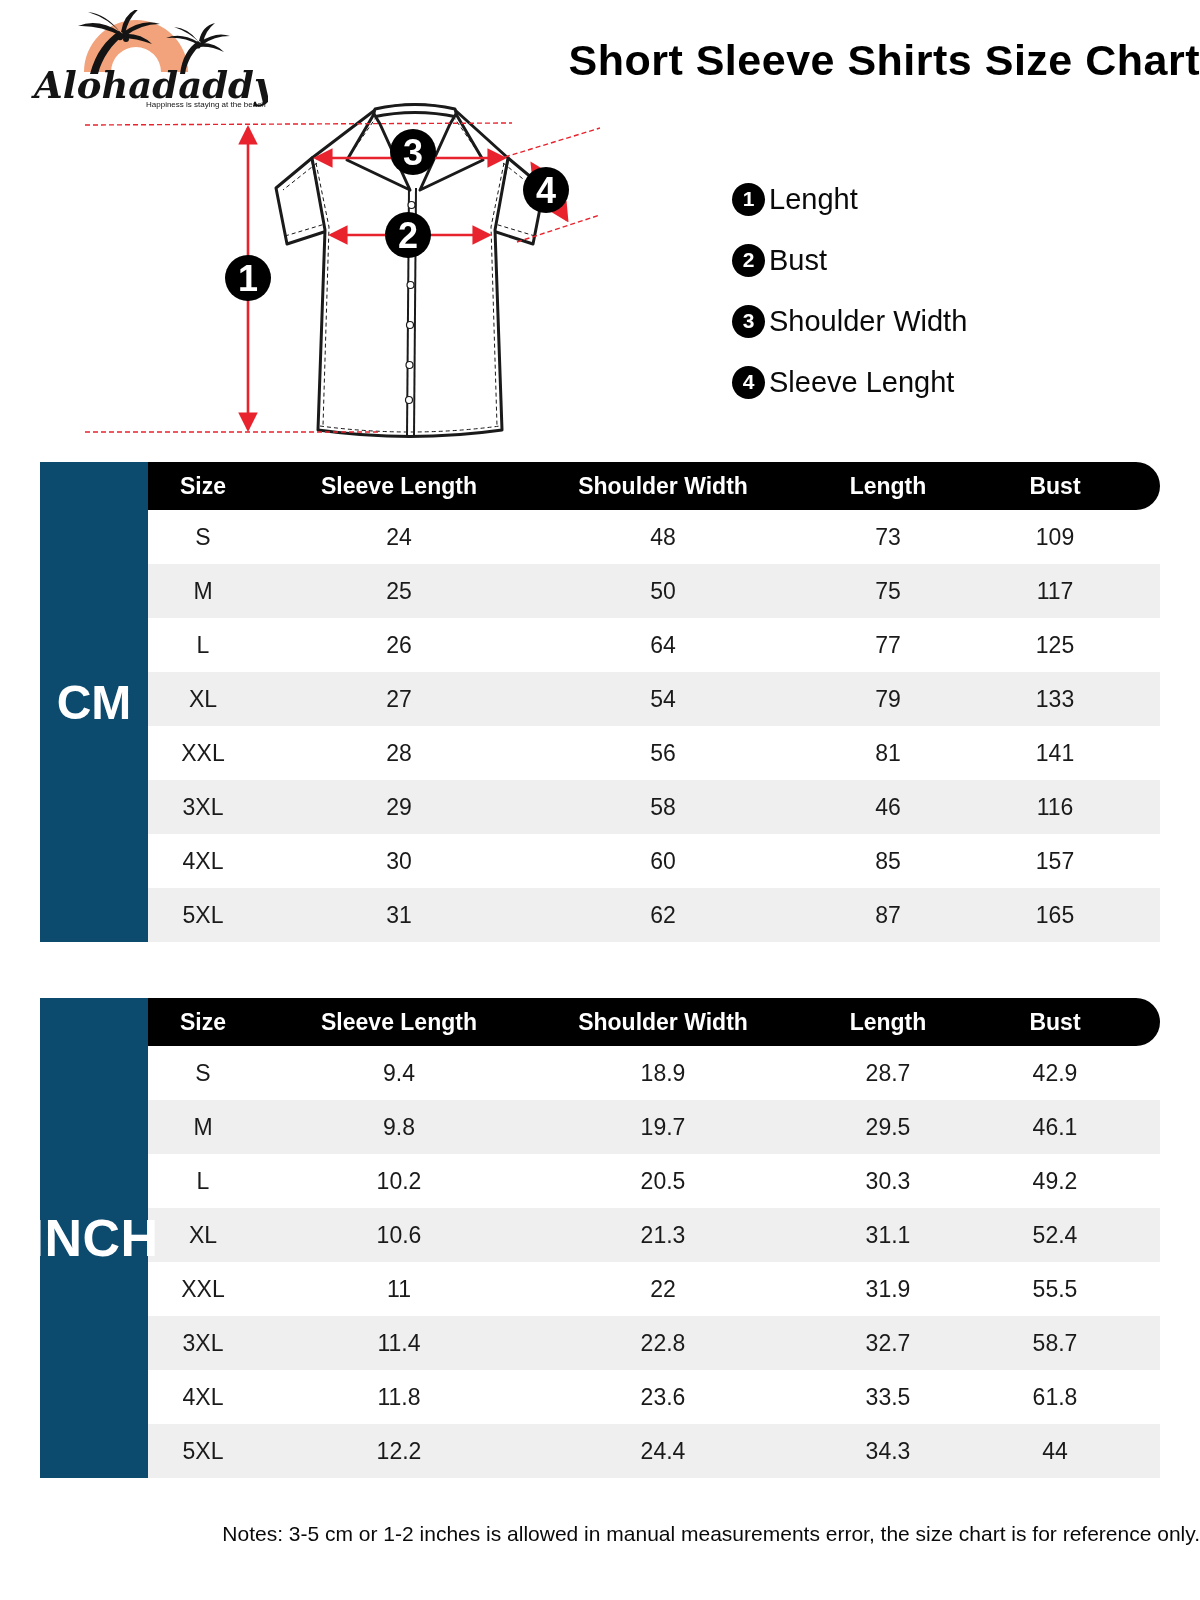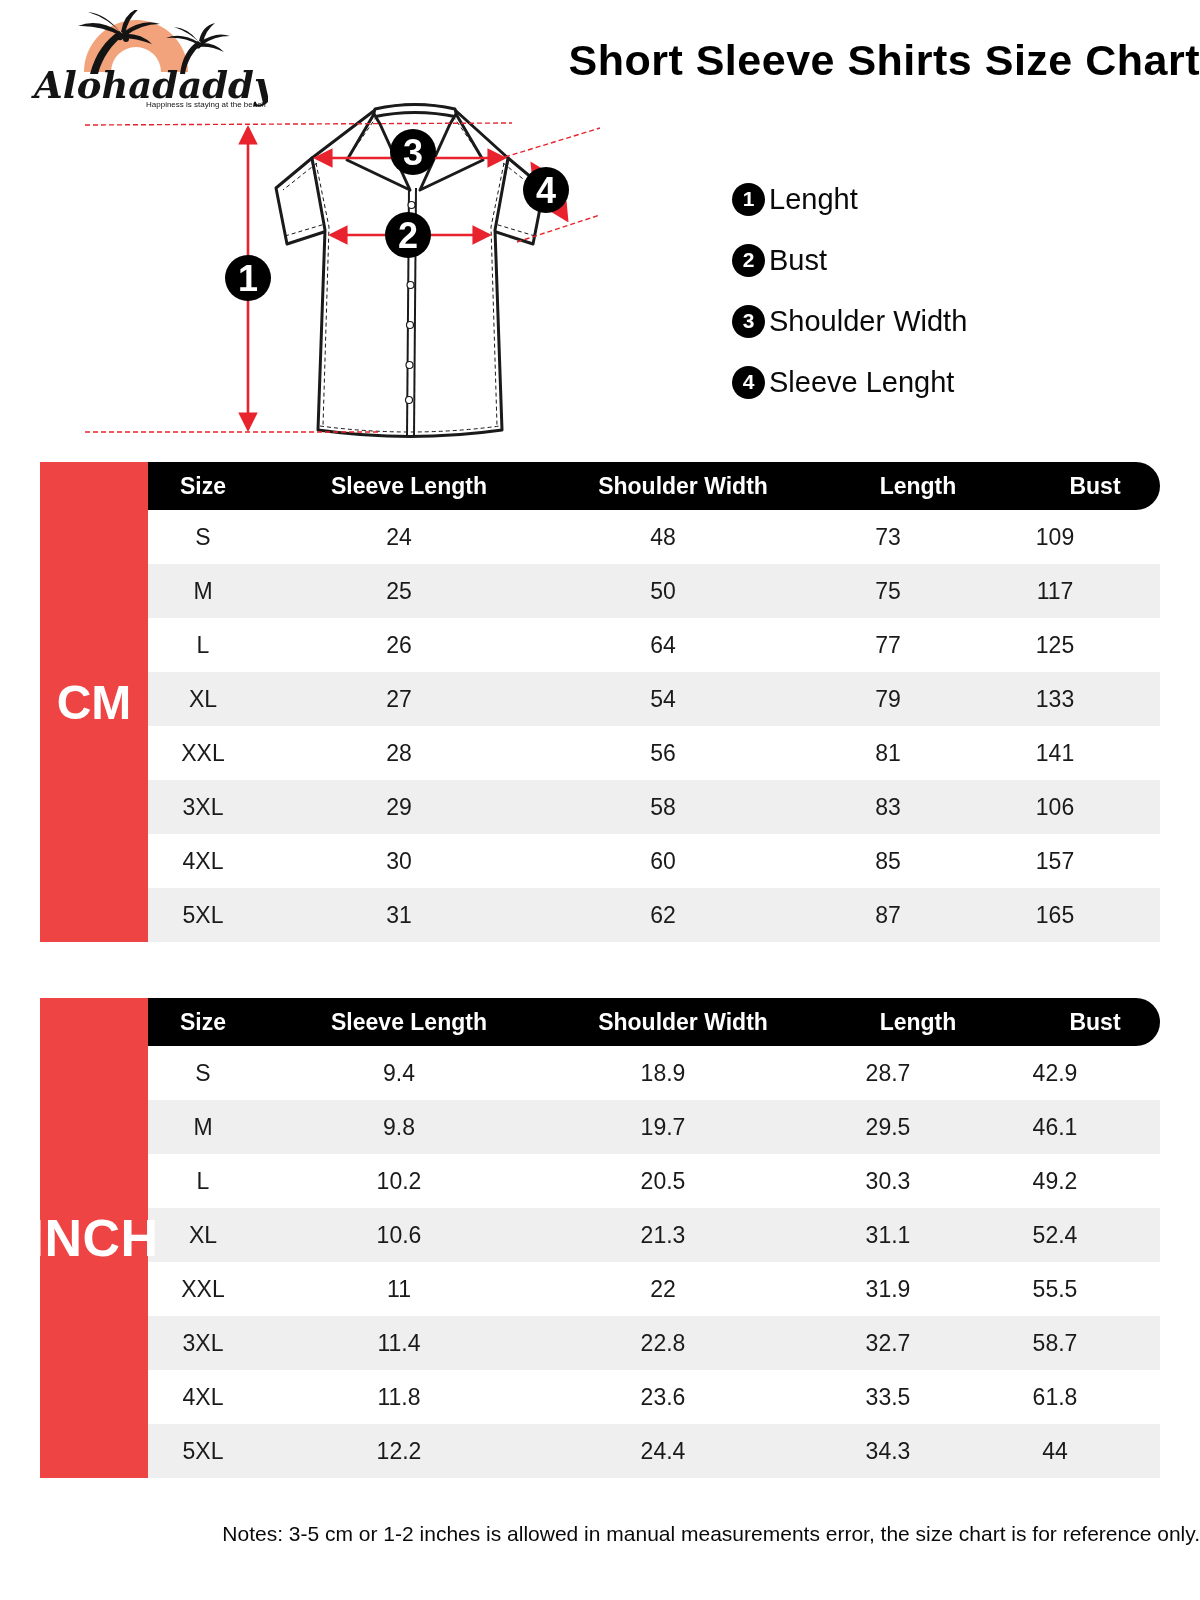--- a/index.html
+++ b/index.html
@@ -33,32 +33,31 @@
   }
   .legend-label { margin-left: 4px; font-size: 29px; color: #0a0a0a; }
 
   
   .size-table { position: absolute; left: 40px; width: 1120px; }
   .size-table.cm   { top: 462px; }
   .size-table.inch { top: 998px; }
 
   .unit-band {
     position: absolute; left: 0; top: 0; bottom: 0; width: 108px;
-    background: #ef4444; display: flex; align-items: center; justify-content: center;
+    background: #0c4a6e; display: flex; align-items: center; justify-content: center;
   }
   .unit-band span { color: #fff; font-weight: bold; }
   .size-table.cm   .unit-band span { font-size: 48px; }
   .size-table.inch .unit-band span { font-size: 52px; letter-spacing: 0.5px; }
 
   .thead {
     height: 48px; background: #000; border-radius: 0 24px 24px 0;
     padding-left: 108px;
     display: grid; grid-template-columns: 110px 282px 246px 204px 130px;
     align-items: center;
-    gap: 10px;
   }
   .thcell { color: #fff; font-size: 23px; font-weight: bold; text-align: center; }
 
   .tbody { margin-left: 108px; width: 1012px; }
   .trow {
     height: 54px;
     display: grid; grid-template-columns: 110px 282px 246px 204px 130px;
     align-items: center; background: #ffffff;
   }
   .trow:nth-child(even) { background: #efefef; }
@@ -235,22 +234,22 @@
         <div class="tcell">XXL</div>
         <div class="tcell">28</div>
         <div class="tcell">56</div>
         <div class="tcell">81</div>
         <div class="tcell">141</div>
       </div>
       <div class="trow">
         <div class="tcell">3XL</div>
         <div class="tcell">29</div>
         <div class="tcell">58</div>
-        <div class="tcell">83</div>
-        <div class="tcell">106</div>
+        <div class="tcell">46</div>
+        <div class="tcell">116</div>
       </div>
       <div class="trow">
         <div class="tcell">4XL</div>
         <div class="tcell">30</div>
         <div class="tcell">60</div>
         <div class="tcell">85</div>
         <div class="tcell">157</div>
       </div>
       <div class="trow">
         <div class="tcell">5XL</div>

